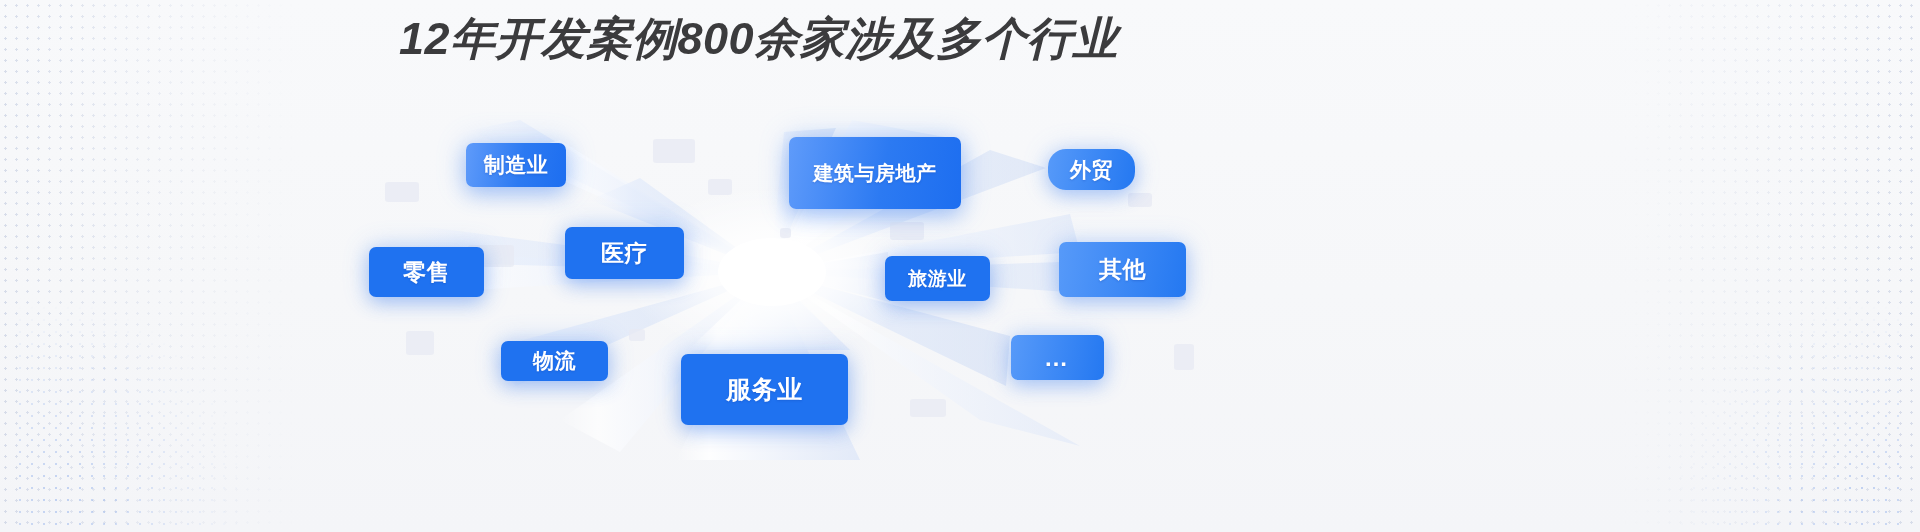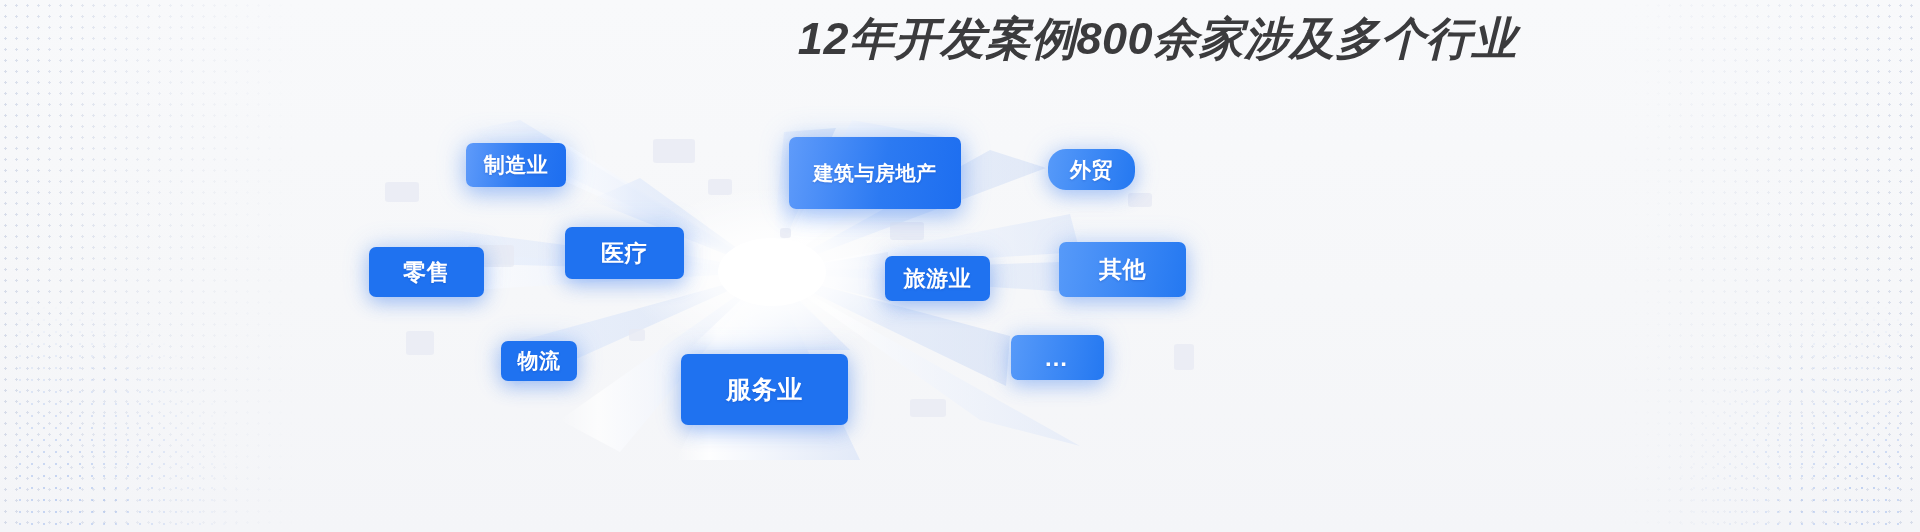--- a/index.html
+++ b/index.html
@@ -53,21 +53,21 @@
   .ghost {
     position: absolute;
     background: #e7eaf3;
     border-radius: 3px;
     opacity: .75;
   }
 
   
   #head {
     position: absolute; left: 0; top: 0; width: 1517px;
-    text-align: right;
+    text-align: center;
   }
   #title {
     margin-top: 12px;
     font-size: 45px;
     font-weight: bold;
     font-style: italic;
     letter-spacing: .5px;
     color: #3b3b3d;
     line-height: 1.18;
     white-space: nowrap;
@@ -195,26 +195,26 @@
       <div class="tag grad2" style="left: 1048px; top: 149px; width: 87px; height: 41px; border-radius: 18px;">
         <span style="font-size: 21px;">外贸</span>
       </div>
       <div class="tag solid" style="left: 369px; top: 247px; width: 115px; height: 50px;">
         <span style="font-size: 23px;">零售</span>
       </div>
       <div class="tag solid" style="left: 565px; top: 227px; width: 119px; height: 52px;">
         <span style="font-size: 23px;">医疗</span>
       </div>
       <div class="tag solid" style="left: 885px; top: 256px; width: 105px; height: 45px;">
-        <span style="font-size: 22px;">旅游业</span>
+        <span style="font-size: 19px;">旅游业</span>
       </div>
       <div class="tag grad2" style="left: 1059px; top: 242px; width: 127px; height: 55px;">
         <span style="font-size: 23px;">其他</span>
       </div>
-      <div class="tag solid" style="left: 501px; top: 341px; width: 76px; height: 40px;">
+      <div class="tag solid" style="left: 501px; top: 341px; width: 107px; height: 40px;">
         <span style="font-size: 21px;">物流</span>
       </div>
       <div class="tag grad2 dots3" style="left: 1011px; top: 335px; width: 93px; height: 45px;">
         <span style="font-size: 24px;">…</span>
       </div>
       <div class="tag solid" style="left: 681px; top: 354px; width: 167px; height: 71px;">
         <span style="font-size: 25px;">服务业</span>
       </div>
     </div>
 

